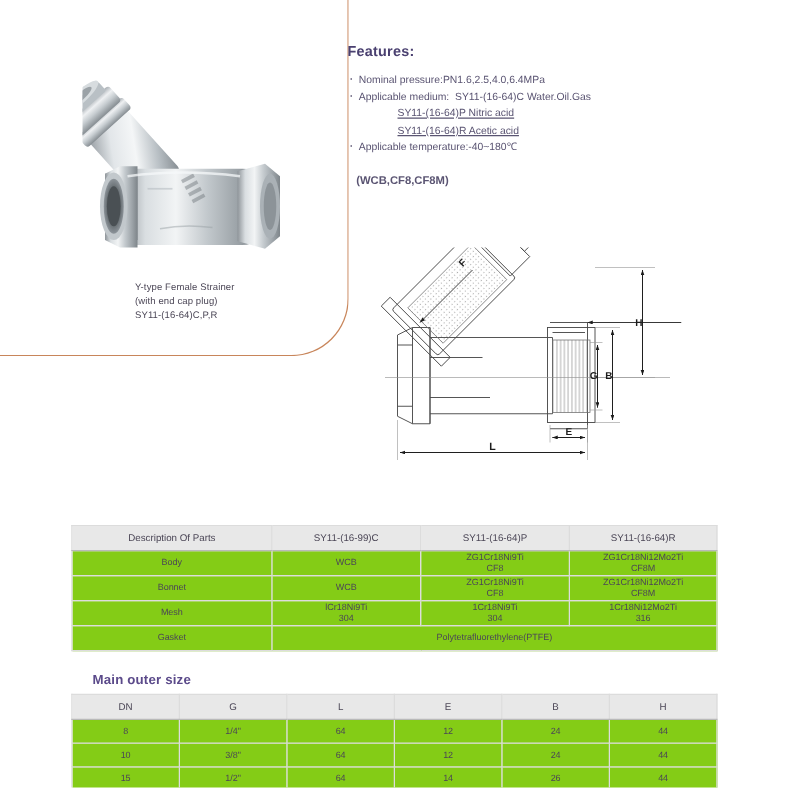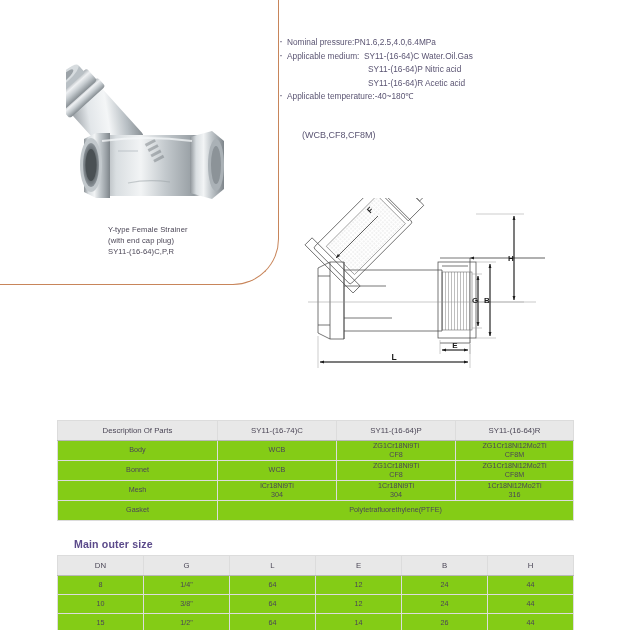--- a/index.html
+++ b/index.html
@@ -82,27 +82,29 @@
   }
   .feature-line.bulleted::before {
     content: "\00B7";
     position: absolute;
     left: 1px;
     top: -1px;
     font-size: 12px;
     color: #5a5472;
   }
   .feature-sub {
-    padding-left: 90px;
+    padding-left: 40px;
+    text-decoration: underline;
   }
   #features-note {
     font-size: 9px;
     color: #5a5472;
-    margin-top: 26px;
-    padding-left: 24px;
+    margin-top: 14px;
+    padding-left: 7px;
+    font-weight: bold;
   }
 
   
   #tech-drawing {
     position: absolute;
     left: 300px;
     top: 198px;
     width: 245px;
     height: 178px;
   }
@@ -224,20 +226,21 @@
     </svg>
   </div>
 
   <div id="product-caption">
     <div>Y-type Female Strainer</div>
     <div>(with end cap plug)</div>
     <div>SY11-(16-64)C,P,R</div>
   </div>
 
   <div id="features-block">
+    <div id="features-title">Features:</div>
 
     <div class="feature-line bulleted">Nominal pressure:PN1.6,2.5,4.0,6.4MPa</div>
     <div class="feature-line bulleted">Applicable medium:  SY11-(16-64)C Water.Oil.Gas</div>
     <div class="feature-line feature-sub">SY11-(16-64)P Nitric acid</div>
     <div class="feature-line feature-sub">SY11-(16-64)R Acetic acid</div>
     <div class="feature-line bulleted">Applicable temperature:-40~180℃</div>
 
     <div id="features-note">(WCB,CF8,CF8M)</div>
   </div>
 
@@ -342,21 +345,21 @@
 <table class="data-table" id="materials-table">
   <colgroup>
     <col style="width:160px">
       <col style="width:119px">
       <col style="width:119px">
       <col style="width:118px">
   </colgroup>
   <thead>
     <tr>
       <th>Description Of Parts</th>
-      <th>SY11-(16-74)C</th>
+      <th>SY11-(16-99)C</th>
       <th>SY11-(16-64)P</th>
       <th>SY11-(16-64)R</th>
     </tr>
   </thead>
   <tbody>
     <tr>
       <td>Body</td>
       <td class="cell-multiline">
         <span>WCB</span>
       </td>

